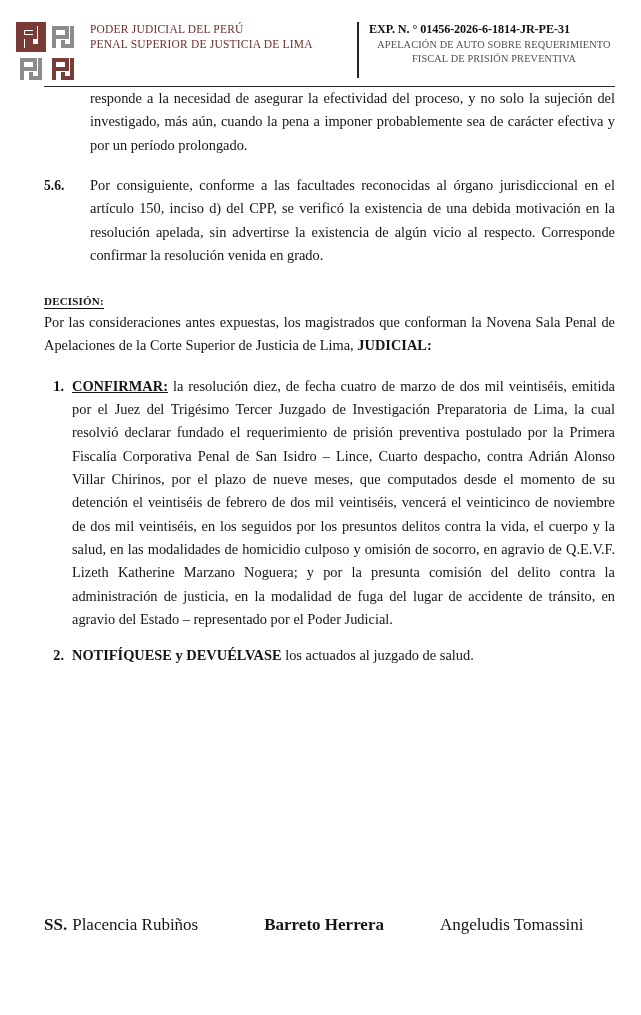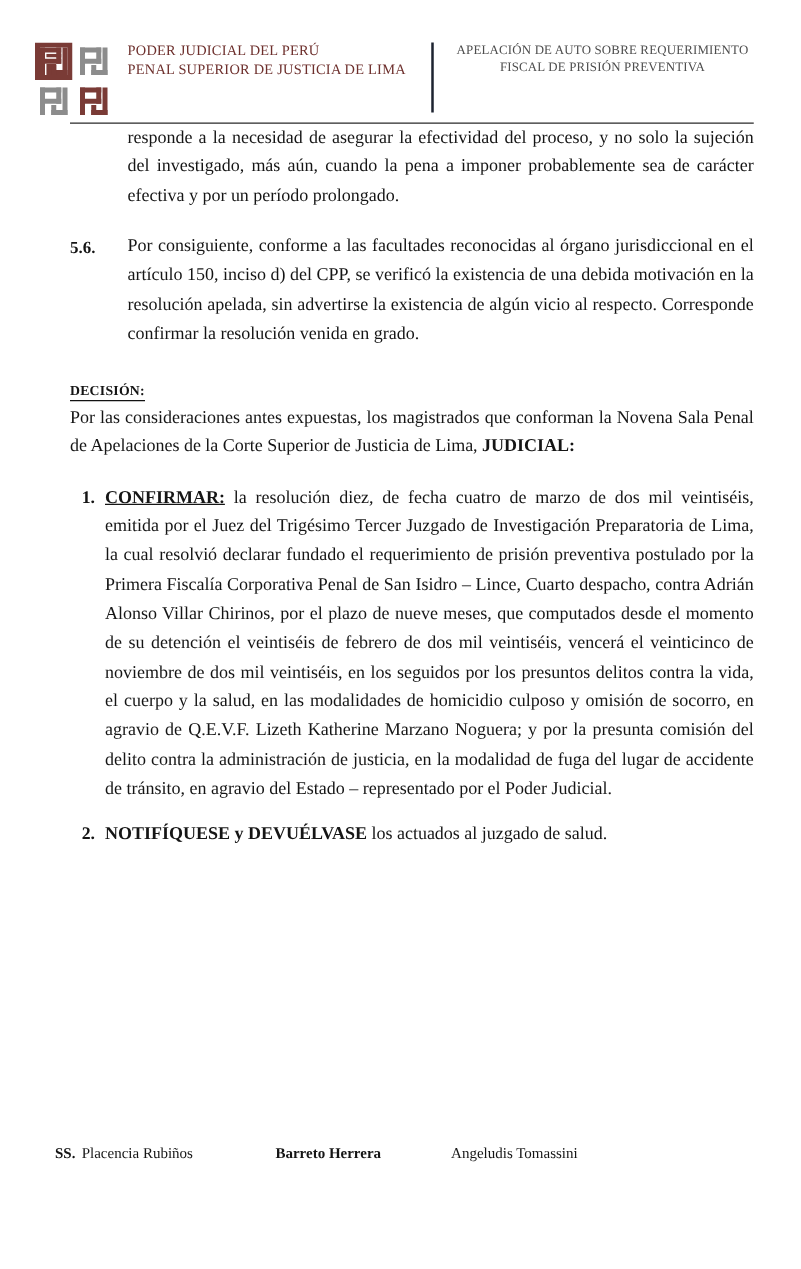--- a/index.html
+++ b/index.html
@@ -13,21 +13,21 @@
     font-family: "Liberation Serif", "DejaVu Serif", serif;
     color: #151515;
     position: relative;
     overflow: hidden;
   }
 
   .page {
     width: 641px;
     height: 1015px;
     box-sizing: border-box;
-    padding: 12px;
+    padding: 0;
     position: relative;
   }
 
   
   .letterhead {
     display: flex;
     align-items: flex-start;
     padding: 20px 22px 0 16px;
     box-sizing: border-box;
   }
@@ -185,21 +185,21 @@
   .bu { font-weight: bold; text-decoration: underline; }
 
   
   .signatures {
     position: absolute;
     left: 44px;
     right: 26px;
     top: 915px;
     display: flex;
     align-items: flex-end;
-    font-size: 12px;
+    font-size: 17px;
   }
   .sig-ss {
     font-weight: bold;
     margin-right: 5px;
   }
   .sig-name-1 { }
   .sig-name-2 {
     font-weight: bold;
     margin-left: 66px;
   }
@@ -264,20 +264,21 @@
     </div>
 
     <div class="head-left">
       <div class="head-line1">PODER JUDICIAL DEL PERÚ</div>
       <div class="head-line2">PENAL SUPERIOR DE JUSTICIA DE LIMA</div>
     </div>
 
     <div class="vdivider"></div>
 
     <div class="head-right">
+      <div class="exp-no">EXP. N. ° 01456-2026-6-1814-JR-PE-31</div>
       <div class="exp-sub">APELACIÓN DE AUTO SOBRE REQUERIMIENTO</div>
       <div class="exp-sub">FISCAL DE PRISIÓN PREVENTIVA</div>
     </div>
   </div>
 
   <div class="head-rule"></div>
 
   <div class="content">
 
     <p class="para lead-para">responde a la necesidad de asegurar la efectividad del proceso, y no solo la sujeción del investigado, más aún, cuando la pena a imponer probablemente sea de carácter efectiva y por un período prolongado.</p>

